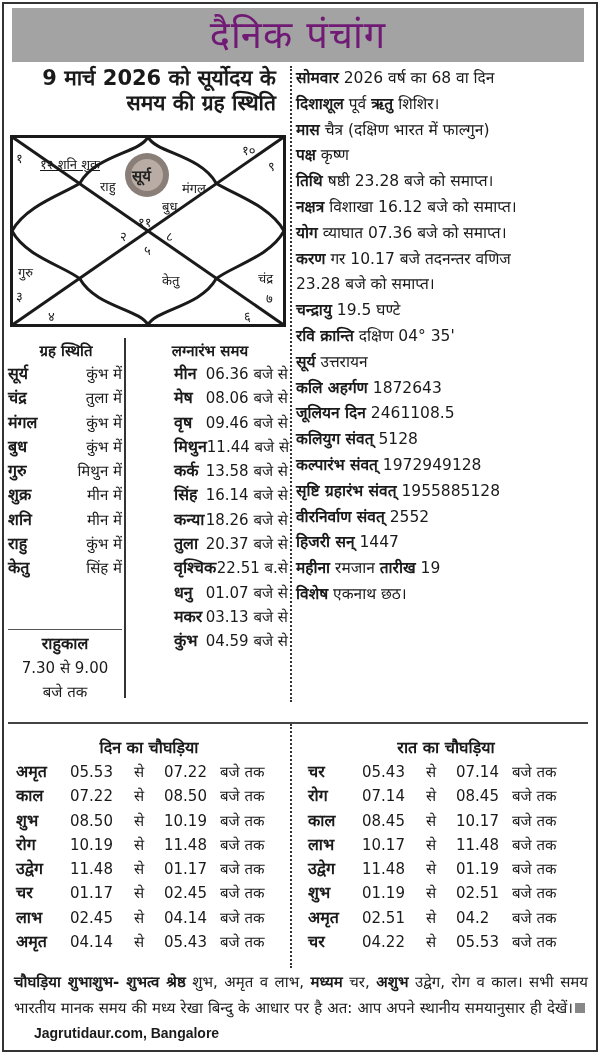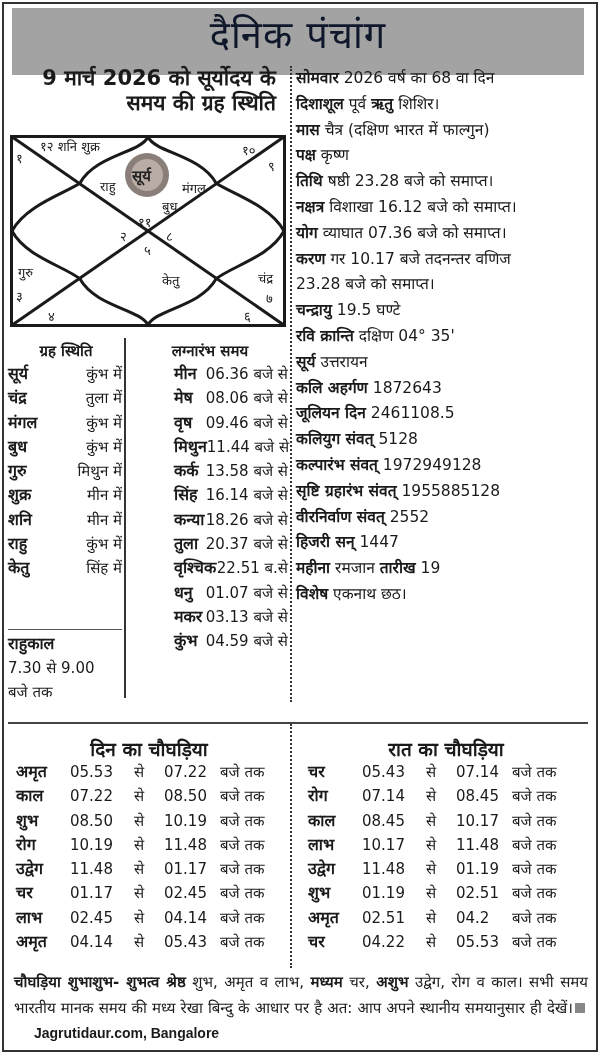--- a/index.html
+++ b/index.html
@@ -1,42 +1,42 @@
 <!DOCTYPE html>
 <html><head>
 <meta charset="utf-8">
 <style>
   * { box-sizing: border-box; margin: 0; padding: 0; }
   html, body { width: 600px; height: 1054px; background: #fff; overflow: hidden; }
   body { font-family: "DejaVu Sans", sans-serif; color: #1a1a1a; position: relative; }
   .frame { position: absolute; left: 2px; top: 2px; width: 596px; height: 1050px; border: 2px solid #333; background: #fff; }
-  .banner { position: absolute; left: 12px; top: 8px; width: 572px; height: 67px; background: #a3a3a3; color: #0f172a; text-align: center; font-size: 38px; line-height: 54px; font-weight: normal; letter-spacing: 1px; }
+  .banner { position: absolute; left: 12px; top: 8px; width: 572px; height: 54px; background: #a3a3a3; color: #701a75; text-align: center; font-size: 38px; line-height: 54px; font-weight: normal; letter-spacing: 1px; }
   .dotv { position: absolute; border-left: 2px dotted #333; }
   .solidv { position: absolute; border-left: 2px solid #333; }
   .hline { position: absolute; border-top: 2px solid #444; }
   .hline.thin { border-top: 1px solid #555; }
   .head-left { position: absolute; left: 0; top: 66px; width: 276px; text-align: right; font-size: 21px; font-weight: bold; line-height: 25px; }
   .right-col { position: absolute; left: 296px; top: 66px; width: 300px; font-size: 15.5px; line-height: 25.8px; }
   .right-col .ln { white-space: nowrap; }
   .right-col b { font-weight: bold; }
   .chart { position: absolute; left: 10px; top: 135px; width: 276px; height: 192px; }
   .chart .lbl { position: absolute; font-size: 13px; white-space: nowrap; }
   .graha-head { position: absolute; left: 10px; top: 340px; width: 112px; text-align: center; font-size: 15px; font-weight: bold; }
   .lagna-head { position: absolute; left: 132px; top: 340px; width: 156px; text-align: center; font-size: 15px; font-weight: bold; }
   .table-rows { position: absolute; top: 362px; font-size: 15px; line-height: 24.3px; }
   .g-rows { left: 8px; width: 114px; }
   .g-rows .row { display: flex; justify-content: space-between; white-space: nowrap; }
   .g-rows .row .p { font-weight: bold; font-size: 16px; }
   .l-rows { left: 130px; width: 158px; }
   .l-rows .row { display: flex; white-space: nowrap; }
   .l-rows .row .s { font-weight: bold; font-size: 16px; width: 56px; margin-left: 44px; }
   .l-rows .row .t { flex: 1; text-align: right; }
-  .rahu { position: absolute; left: 8px; top: 632px; width: 114px; text-align: left; font-size: 15px; line-height: 24px; }
+  .rahu { position: absolute; left: 8px; top: 632px; width: 114px; text-align: center; font-size: 15px; line-height: 24px; }
   .rahu .title { font-weight: bold; font-size: 16px; }
-  .ch-head { position: absolute; top: 736px; text-align: center; font-size: 19px; font-weight: bold; }
+  .ch-head { position: absolute; top: 736px; text-align: center; font-size: 16px; font-weight: bold; }
   .ch-rows { position: absolute; top: 760px; font-size: 15px; line-height: 24.3px; }
   .ch-rows .row { display: flex; white-space: nowrap; }
   .ch-rows .row .n { font-weight: bold; font-size: 16px; width: 54px; }
   .ch-rows .row .a { width: 64px; }
   .ch-rows .row .se { width: 30px; }
   .ch-rows .row .b { width: 56px; }
   .footer { position: absolute; left: 14px; top: 970px; width: 574px; font-size: 15px; line-height: 25.6px; text-align: justify; }
   .footer b { font-weight: bold; }
   .footer .brand { font-family: "Liberation Sans", sans-serif; font-weight: bold; font-size: 14px; margin-left: 20px; }
   .footer .sq { display: inline-block; width: 10px; height: 10px; background: #888; margin: 0 3px 0 2px; }
@@ -60,21 +60,21 @@
     <rect x="1.5" y="1.5" width="273" height="189" fill="#fff" stroke="#1a1a1a" stroke-width="3"></rect>
     <line x1="1.5" y1="1.5" x2="274.5" y2="190.5" stroke="#1a1a1a" stroke-width="3"></line>
     <line x1="274.5" y1="1.5" x2="1.5" y2="190.5" stroke="#1a1a1a" stroke-width="3"></line>
 
     <path d="M138 2 C 146 18, 190 20, 206 48 C 220 58, 260 70, 274 96 C 260 122, 220 132, 206 144 C 190 172, 146 174, 138 190 C 130 174, 86 172, 70 144 C 56 132, 16 122, 2 96 C 16 70, 56 58, 70 48 C 86 20, 130 18, 138 2 Z" fill="none" stroke="#1a1a1a" stroke-width="3"></path>
     <circle cx="137" cy="40" r="22" fill="#8a7f78"></circle>
     <circle cx="137" cy="40" r="16" fill="#b8aca4"></circle>
   </svg>
   <span class="lbl" style="left:122px; top:30px; font-size:15px; font-weight:bold; color:#222;">सूर्य</span>
   <span class="lbl" style="left:6px; top:14px;">१</span>
-  <span class="lbl" style="left:30px; top:2px;">१२ शनि शुक्र</span>
+  <span class="lbl" style="left:30px; top:20px;text-decoration:underline;">१२ शनि शुक्र</span>
   <span class="lbl" style="left:232px; top:6px;">१०</span>
   <span class="lbl" style="left:258px; top:22px;">९</span>
   <span class="lbl" style="left:90px; top:42px;">राहु</span>
   <span class="lbl" style="left:172px; top:44px;">मंगल</span>
   <span class="lbl" style="left:152px; top:62px;">बुध</span>
   <span class="lbl" style="left:128px; top:78px;">११</span>
   <span class="lbl" style="left:110px; top:92px;">२</span>
   <span class="lbl" style="left:156px; top:92px;">८</span>
   <span class="lbl" style="left:134px; top:106px;">५</span>
   <span class="lbl" style="left:8px; top:128px;">गुरु</span>

